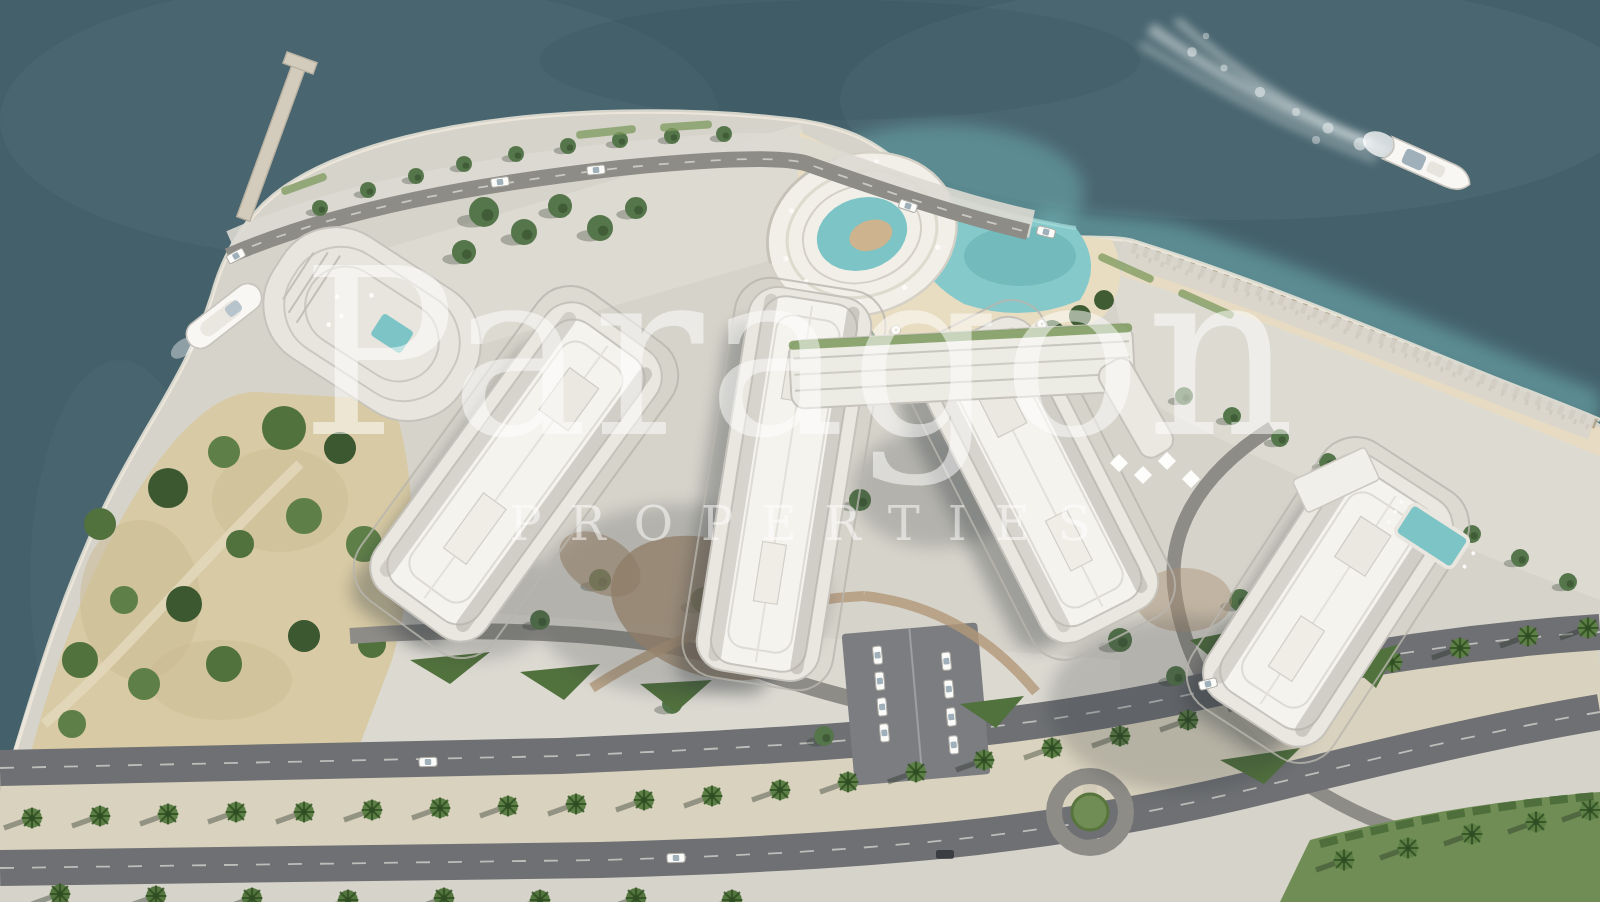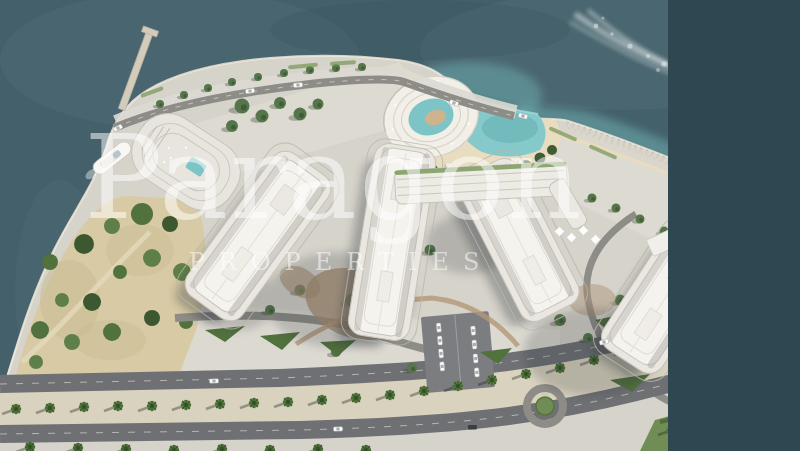--- a/index.html
+++ b/index.html
@@ -1,16 +1,16 @@
 <!DOCTYPE html>
 <html><head>
 <meta charset="utf-8">
 <style>
   html,body{margin:0;padding:0;background:#2f4750;}
-  .stage{position:relative;width:668px;height:451px;overflow:hidden;font-family:"DejaVu Sans",sans-serif;}
+  .stage{position:relative;width:800px;height:451px;overflow:hidden;font-family:"DejaVu Sans",sans-serif;}
   .stage svg{position:absolute;inset:0;display:block;}
   .soft{filter:blur(4px);}
   .soft2{filter:blur(2px);}
   .watermark{position:absolute;left:0;right:0;top:120px;text-align:center;pointer-events:none;line-height:1;}
   .wm-brand{display:block;font-family:"DejaVu Serif",serif;font-size:116px;font-weight:400;letter-spacing:2px;}
   .wm-tagline{display:block;margin-top:14px;font-family:"DejaVu Serif",serif;font-size:24px;font-weight:400;letter-spacing:14px;padding-left:14px;}
 </style>
 </head>
 <body>
 

